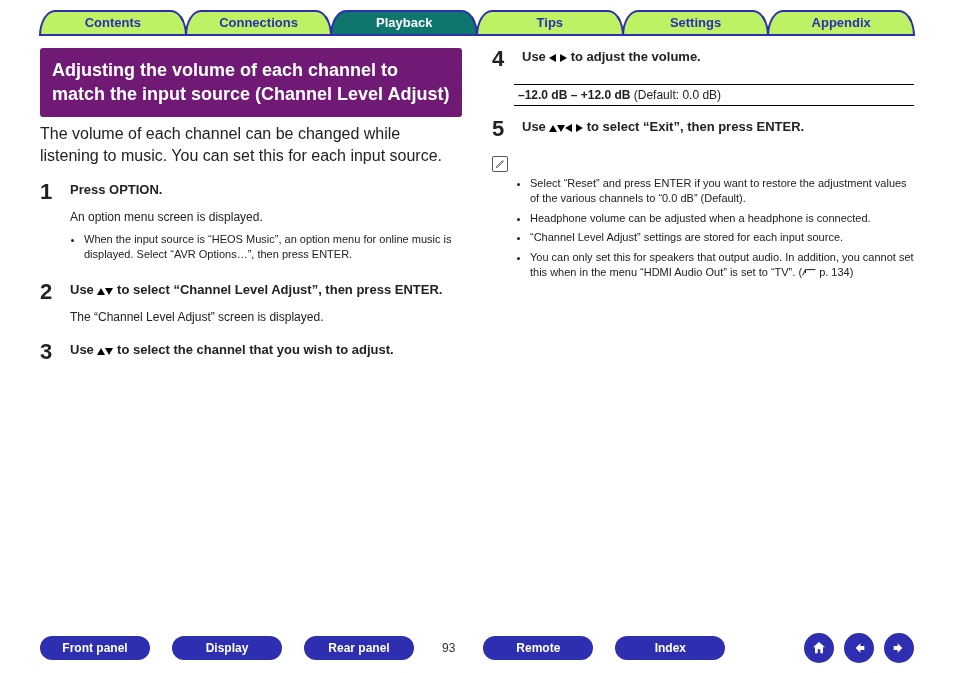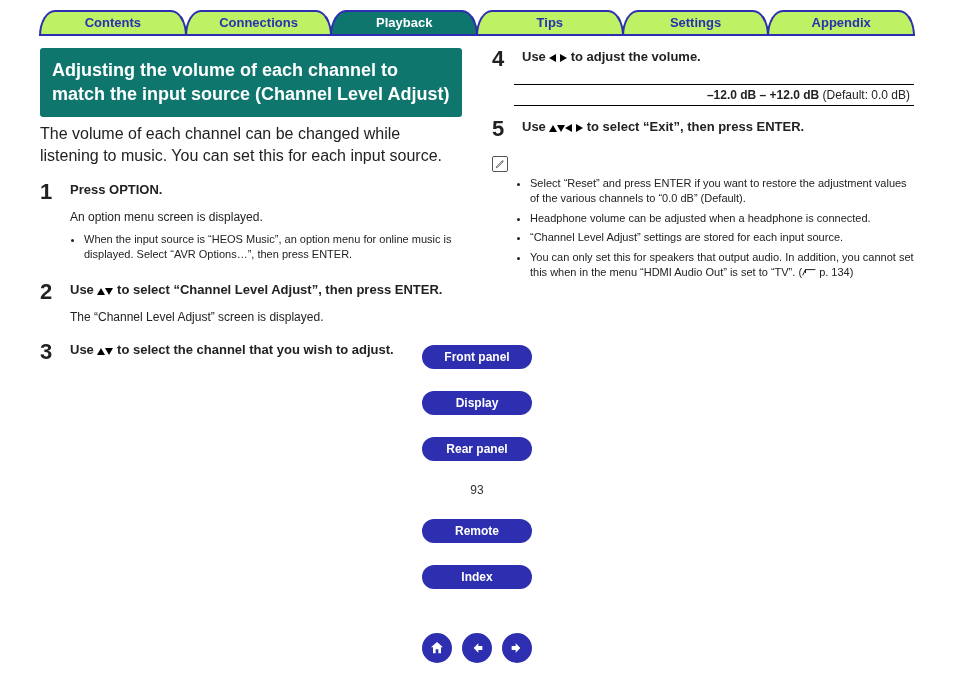--- a/index.html
+++ b/index.html
@@ -44,21 +44,21 @@
   }
 
   .page {
     display: flex;
     padding: 12px 40px 0 40px;
     gap: 30px;
   }
   .col { flex: 1; font-size: 12px; color: #222; }
 
   .title-box {
-    background: #0f766e;
+    background: #701a75;
     color: #fff;
     font-weight: bold;
     font-size: 18px;
     padding: 10px 12px;
     border-radius: 3px;
     line-height: 1.35;
     margin-bottom: 6px;
   }
   .intro { font-size: 16px; margin: 6px 0 14px 0; line-height: 1.4; }
 
@@ -70,21 +70,20 @@
   .sub { font-size: 12px; margin-top: 9px; }
   ul.tiny { margin: 5px 0 0 14px; padding: 0; font-size: 11px; }
   ul.tiny li { margin-bottom: 5px; line-height:1.4;}
 
   .range-box {
     border-top: 1px solid #000;
     border-bottom: 1px solid #000;
     padding: 3px 4px;
     font-size: 12px;
     margin: 6px 0 12px 22px;
-    text-align: right;
   }
   .range-box b{font-weight:bold;}
 
   .note-row { display:flex; gap:8px; align-items:flex-start; margin-top:8px;}
   .note-icon {
     width: 16px; height: 16px; border:1px solid #555; border-radius:2px;
     display:flex; align-items:center; justify-content:center;
     flex:none; margin-top:2px;
   }
   .note-icon svg{width:10px;height:10px;}
@@ -95,21 +94,20 @@
   .pageref svg{ height:9px; width:14px; vertical-align:-1px;}
 
   
   .bottom {
     position: absolute;
     left: 0; right: 0; bottom: 10px;
     display: flex;
     align-items: center;
     padding: 0 40px;
     gap: 22px;
-    flex-direction: column;
   }
   .bot-btn {
     background: #2d2fb0;
     color: #fff;
     font-weight: bold;
     font-size: 12px;
     width: 110px;
     height: 24px;
     border-radius: 12px;
     text-align: center;

